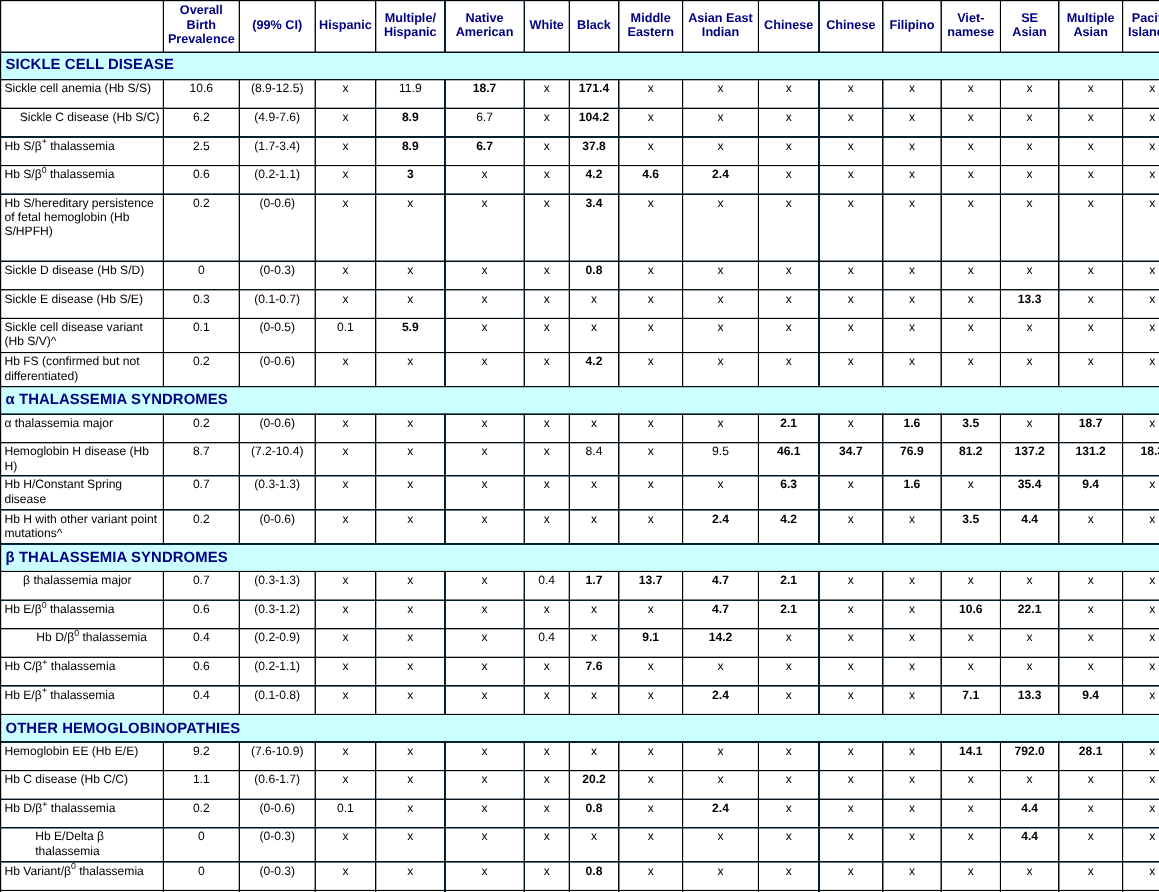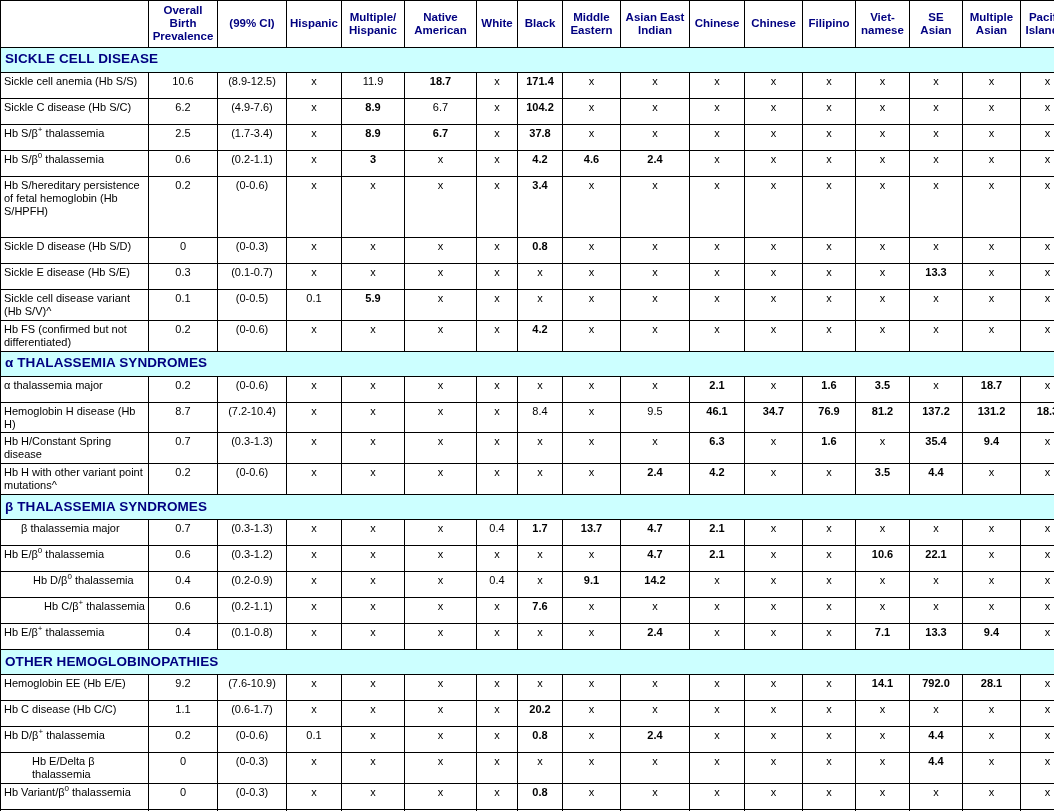--- a/index.html
+++ b/index.html
@@ -163,21 +163,21 @@
           <td class="num">x</td>
           <td class="num">x</td>
           <td class="num">x</td>
           <td class="num">x</td>
           <td class="num">x</td>
           <td class="num">x</td>
           <td class="num">x</td>
           <td class="num">x</td>
         </tr>
         <tr>
-          <td class="label" style="height: 21px;">Sickle C disease (Hb S/C)</td>
+          <td class="label" style="height: 21px; text-align: right;">Sickle C disease (Hb S/C)</td>
           <td class="num">6.2</td>
           <td class="num">(4.9-7.6)</td>
           <td class="num">x</td>
           <td class="num bold">8.9</td>
           <td class="num">6.7</td>
           <td class="num">x</td>
           <td class="num bold">104.2</td>
           <td class="num">x</td>
           <td class="num">x</td>
           <td class="num">x</td>
@@ -454,21 +454,21 @@
           <td class="num bold">14.2</td>
           <td class="num">x</td>
           <td class="num">x</td>
           <td class="num">x</td>
           <td class="num">x</td>
           <td class="num">x</td>
           <td class="num">x</td>
           <td class="num">x</td>
         </tr>
         <tr>
-          <td class="label" style="height: 21px; text-align: right;">Hb C/β<span class="sup">+</span> thalassemia</td>
+          <td class="label" style="height: 21px;">Hb C/β<span class="sup">+</span> thalassemia</td>
           <td class="num">0.6</td>
           <td class="num">(0.2-1.1)</td>
           <td class="num">x</td>
           <td class="num">x</td>
           <td class="num">x</td>
           <td class="num">x</td>
           <td class="num bold">7.6</td>
           <td class="num">x</td>
           <td class="num">x</td>
           <td class="num">x</td>

